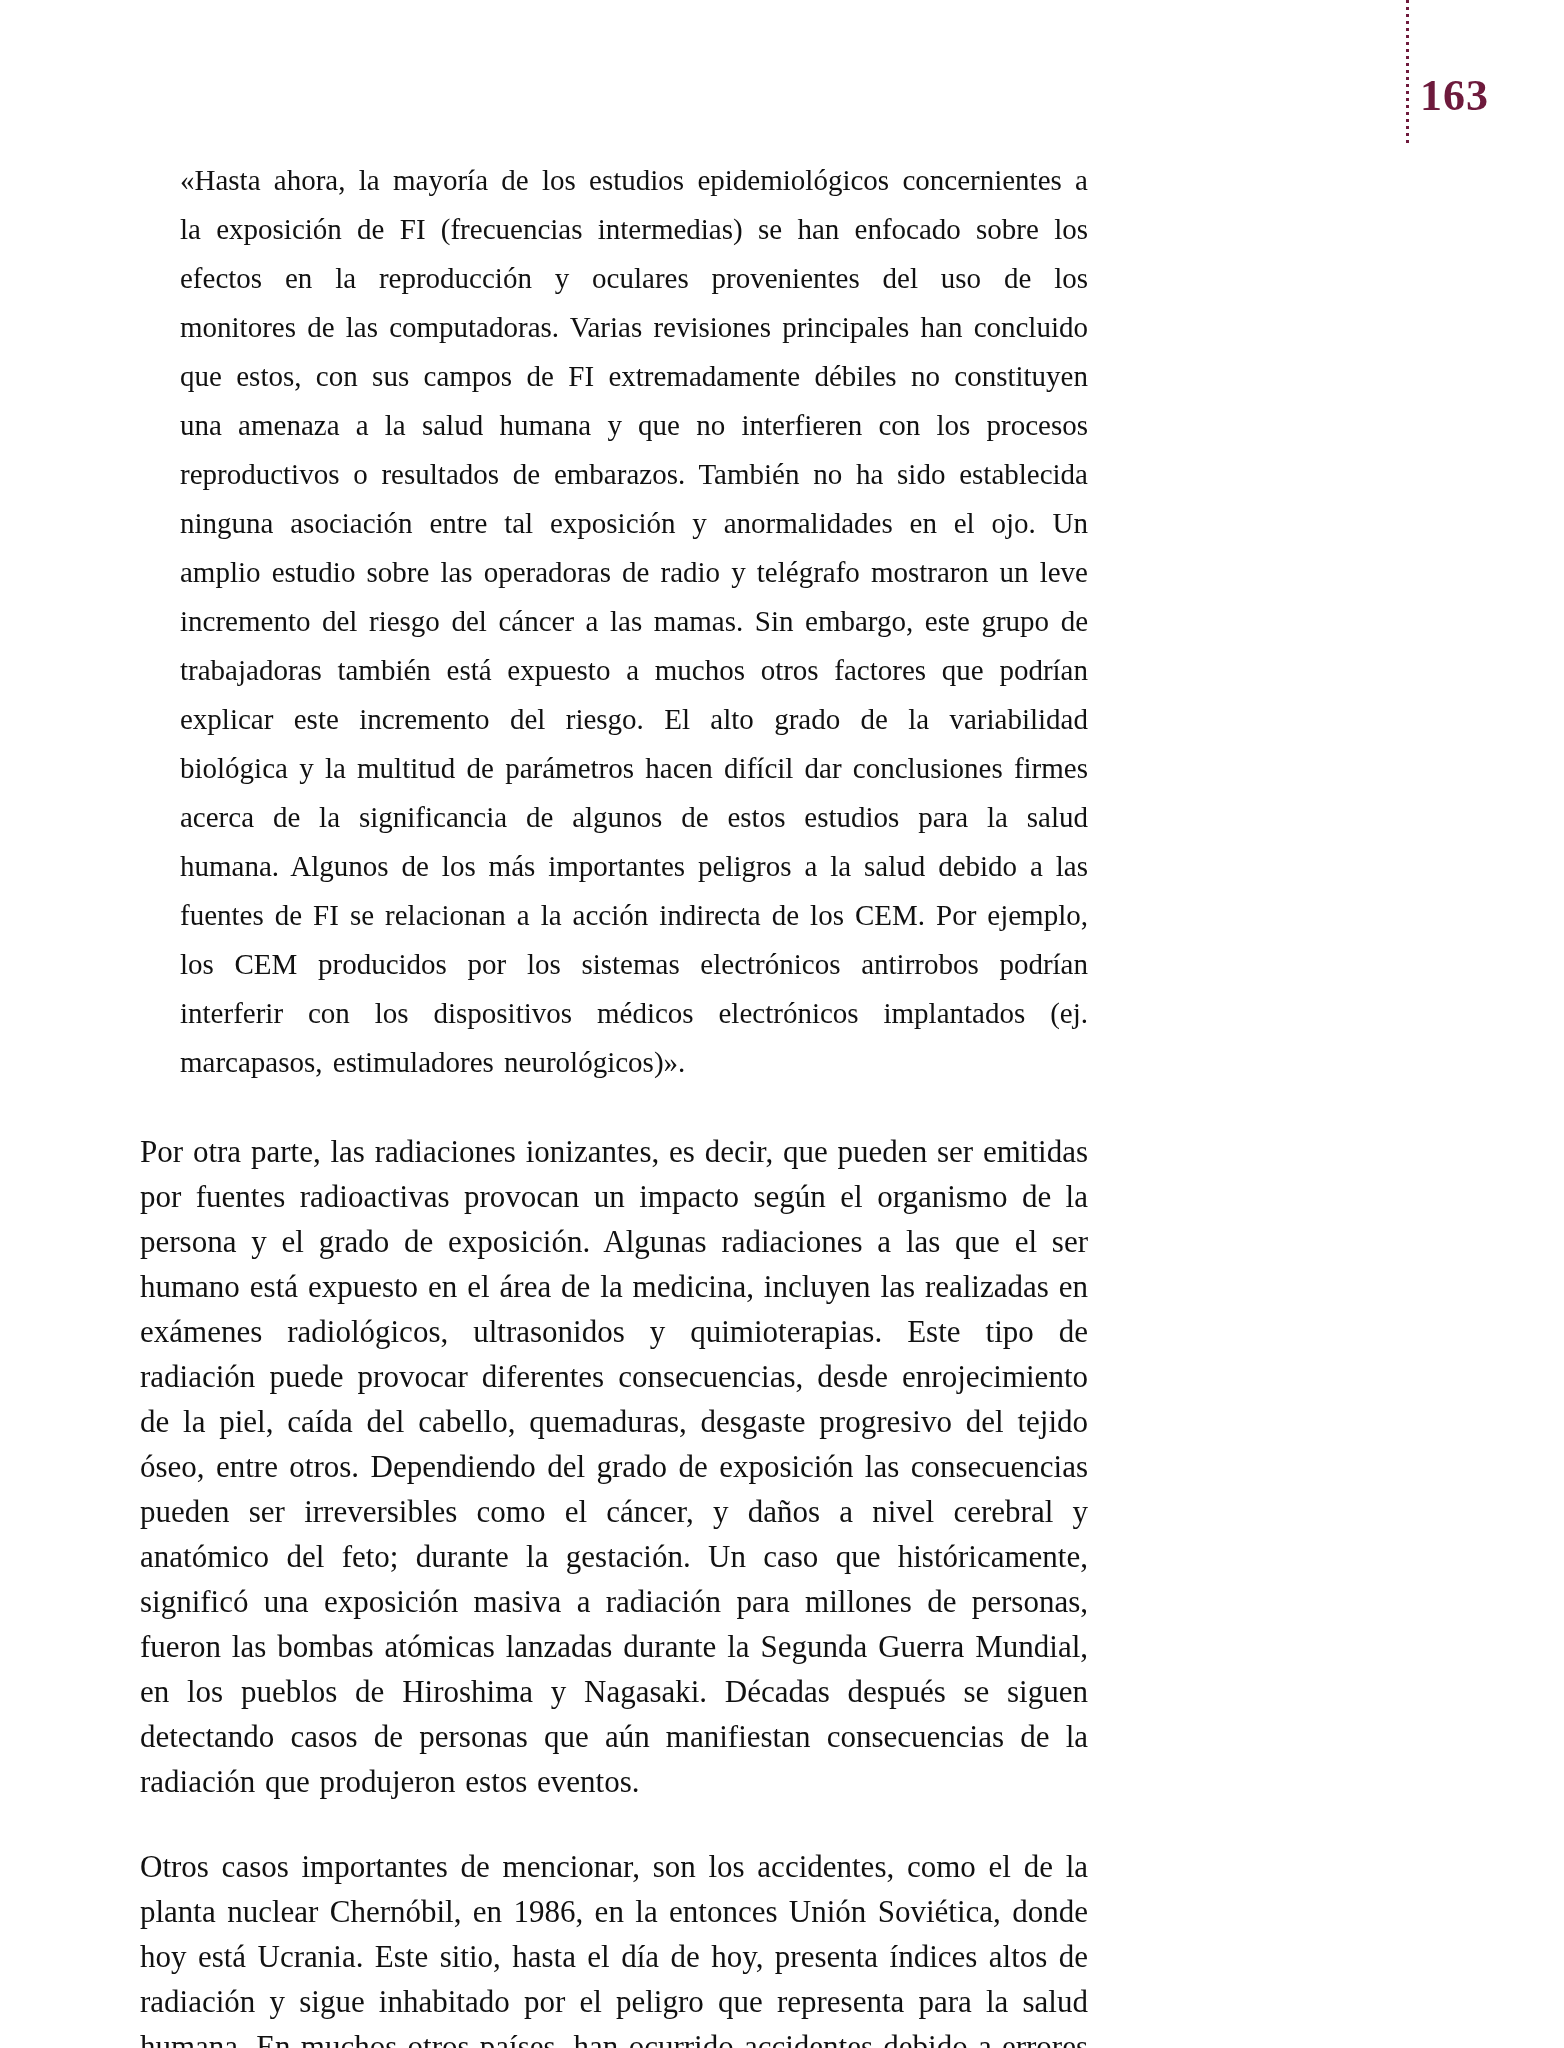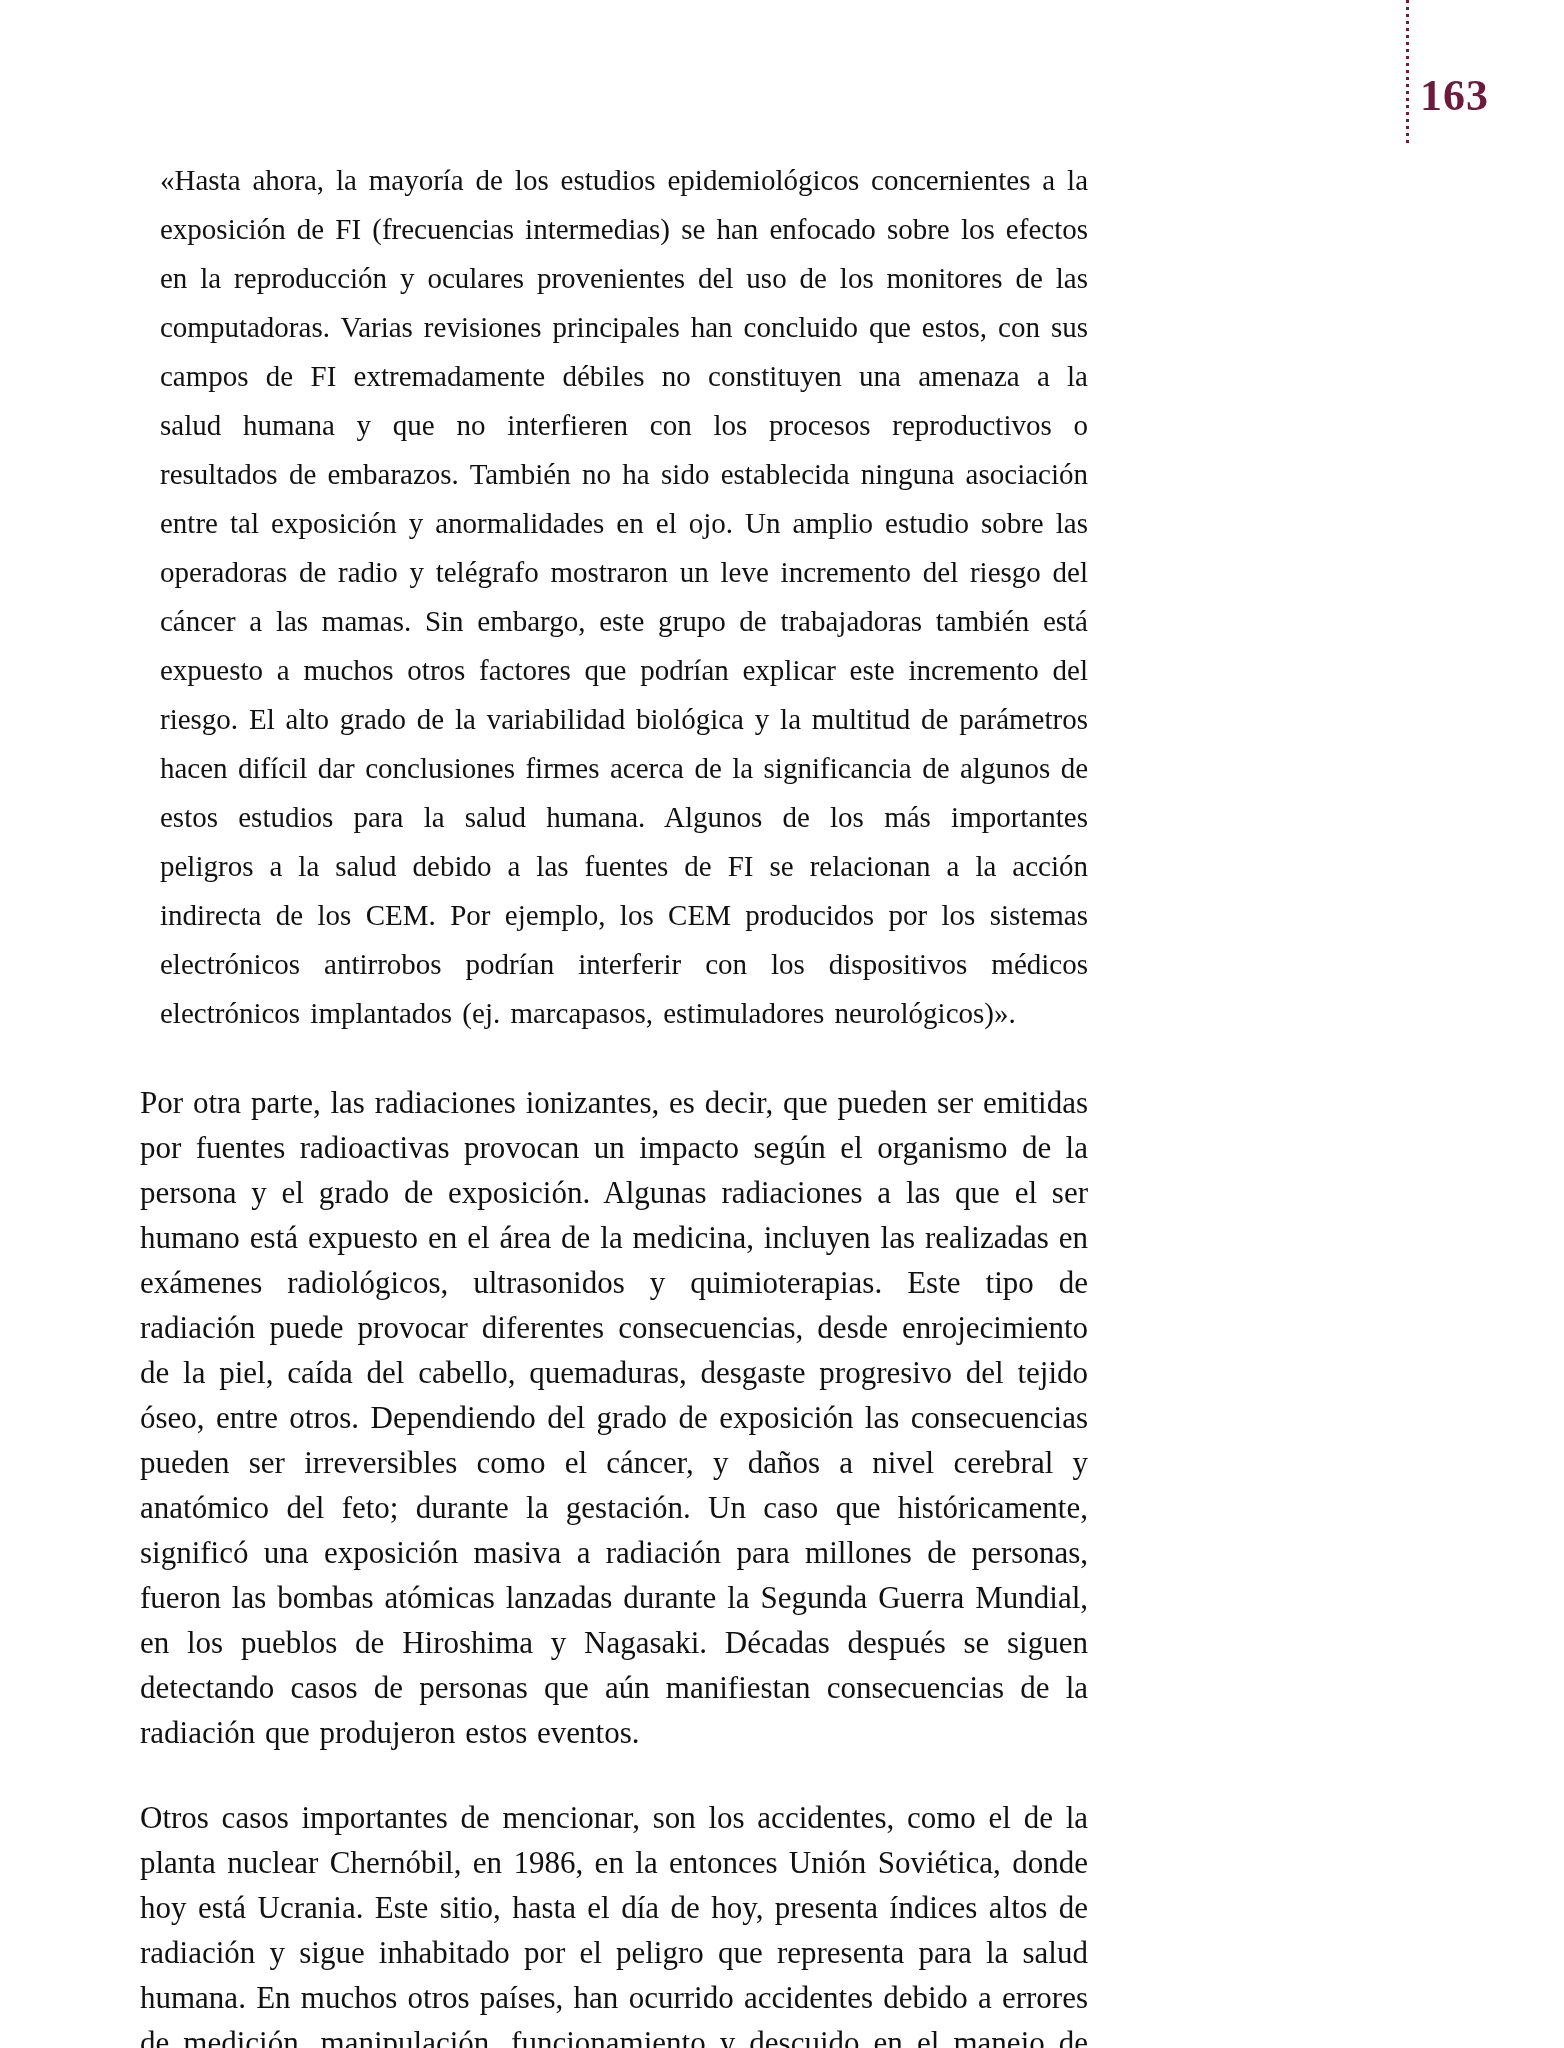--- a/index.html
+++ b/index.html
@@ -54,21 +54,21 @@
     margin:0;
     font-size:31px;
     line-height:45px;
     text-align:justify;
     word-spacing:2px;
   }
   .para + .para{
     margin-top:40px;
   }
   .quote-block{
-    margin:36px 0 42px 20px;
+    margin:36px 0 42px 40px;
     font-size:29px;
     line-height:49px;
     text-align:justify;
     word-spacing:3px;
   }
   .page-footer{
     position:absolute;
     left:0;
     top:1936px;
     width:100%;

